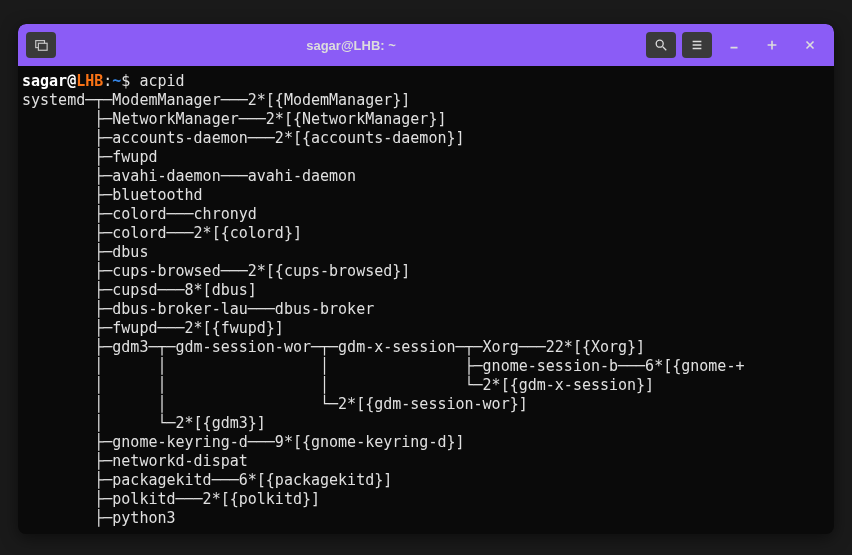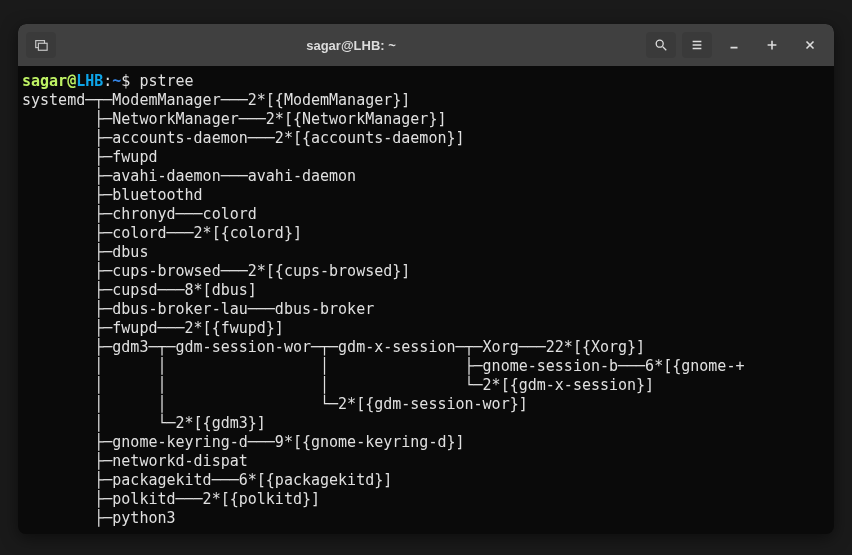--- a/index.html
+++ b/index.html
@@ -16,21 +16,21 @@
       left: 18px;
       width: 816px;
       height: 510px;
       background: #0a0a0a;
       border-radius: 8px;
       box-shadow: 0 4px 16px rgba(0,0,0,0.5);
       overflow: hidden;
     }
     .titlebar {
       height: 42px;
-      background: #404040;
+      background: #8b5cf6;
       display: flex;
       align-items: center;
       padding: 0 6px;
       border-radius: 8px 8px 0 0;
     }
     .tb-left {
       display: flex;
       align-items: center;
     }
     .tb-btn {
@@ -75,22 +75,22 @@
     }
     .terminal {
       padding: 6px 4px;
       font-family: 'Consolas', 'Monaco', monospace;
       font-size: 15px;
       line-height: 19px;
       color: #e0e0e0;
       white-space: pre;
       overflow: hidden;
     }
-    .prompt-user { color: #bef264; font-weight: bold; text-align: center; }
-    .prompt-host { color: #0ea5e9; font-weight: bold; margin-top: 40px; }
+    .prompt-user { color: #ffffff; font-weight: bold; text-align: center; }
+    .prompt-host { color: #f97316; font-weight: bold; margin-top: 40px; }
     .prompt-colon { color: #e0e0e0; }
     .prompt-path { color: #3584e4; font-weight: bold; }
     .prompt-dollar { color: #e0e0e0; }
   </style>
 </head>
 <body>
 
 <div class="window">
   <div class="titlebar">
     <div class="tb-left">
@@ -128,28 +128,28 @@
           </svg>
       </div>
       <div class="tb-win-btn">
         <svg class="tb-icon" viewBox="0 0 16 16">
             <line x1="4" y1="4" x2="12" y2="12" stroke="#ddd" stroke-width="1.8"></line>
             <line x1="12" y1="4" x2="4" y2="12" stroke="#ddd" stroke-width="1.8"></line>
           </svg>
       </div>
     </div>
   </div>
-  <div class="terminal"><span class="prompt-user">sagar</span><span class="prompt-user">@</span><span class="prompt-host">LHB</span><span class="prompt-colon">:</span><span class="prompt-path">~</span><span class="prompt-dollar">$ </span><span>pstree</span>
+  <div class="terminal"><span class="prompt-user">sagar</span><span class="prompt-user">@</span><span class="prompt-host">LHB</span><span class="prompt-colon">:</span><span class="prompt-path">~</span><span class="prompt-dollar">$ </span><span>acpid</span>
 <span>systemd─┬─ModemManager───2*[{ModemManager}]</span>
 <span>        ├─NetworkManager───2*[{NetworkManager}]</span>
 <span>        ├─accounts-daemon───2*[{accounts-daemon}]</span>
 <span>        ├─fwupd</span>
 <span>        ├─avahi-daemon───avahi-daemon</span>
 <span>        ├─bluetoothd</span>
-<span>        ├─chronyd───colord</span>
+<span>        ├─colord───chronyd</span>
 <span>        ├─colord───2*[{colord}]</span>
 <span>        ├─dbus</span>
 <span>        ├─cups-browsed───2*[{cups-browsed}]</span>
 <span>        ├─cupsd───8*[dbus]</span>
 <span>        ├─dbus-broker-lau───dbus-broker</span>
 <span>        ├─fwupd───2*[{fwupd}]</span>
 <span>        ├─gdm3─┬─gdm-session-wor─┬─gdm-x-session─┬─Xorg───22*[{Xorg}]</span>
 <span>        │      │                 │               ├─gnome-session-b───6*[{gnome-+</span>
 <span>        │      │                 │               └─2*[{gdm-x-session}]</span>
 <span>        │      │                 └─2*[{gdm-session-wor}]</span>

